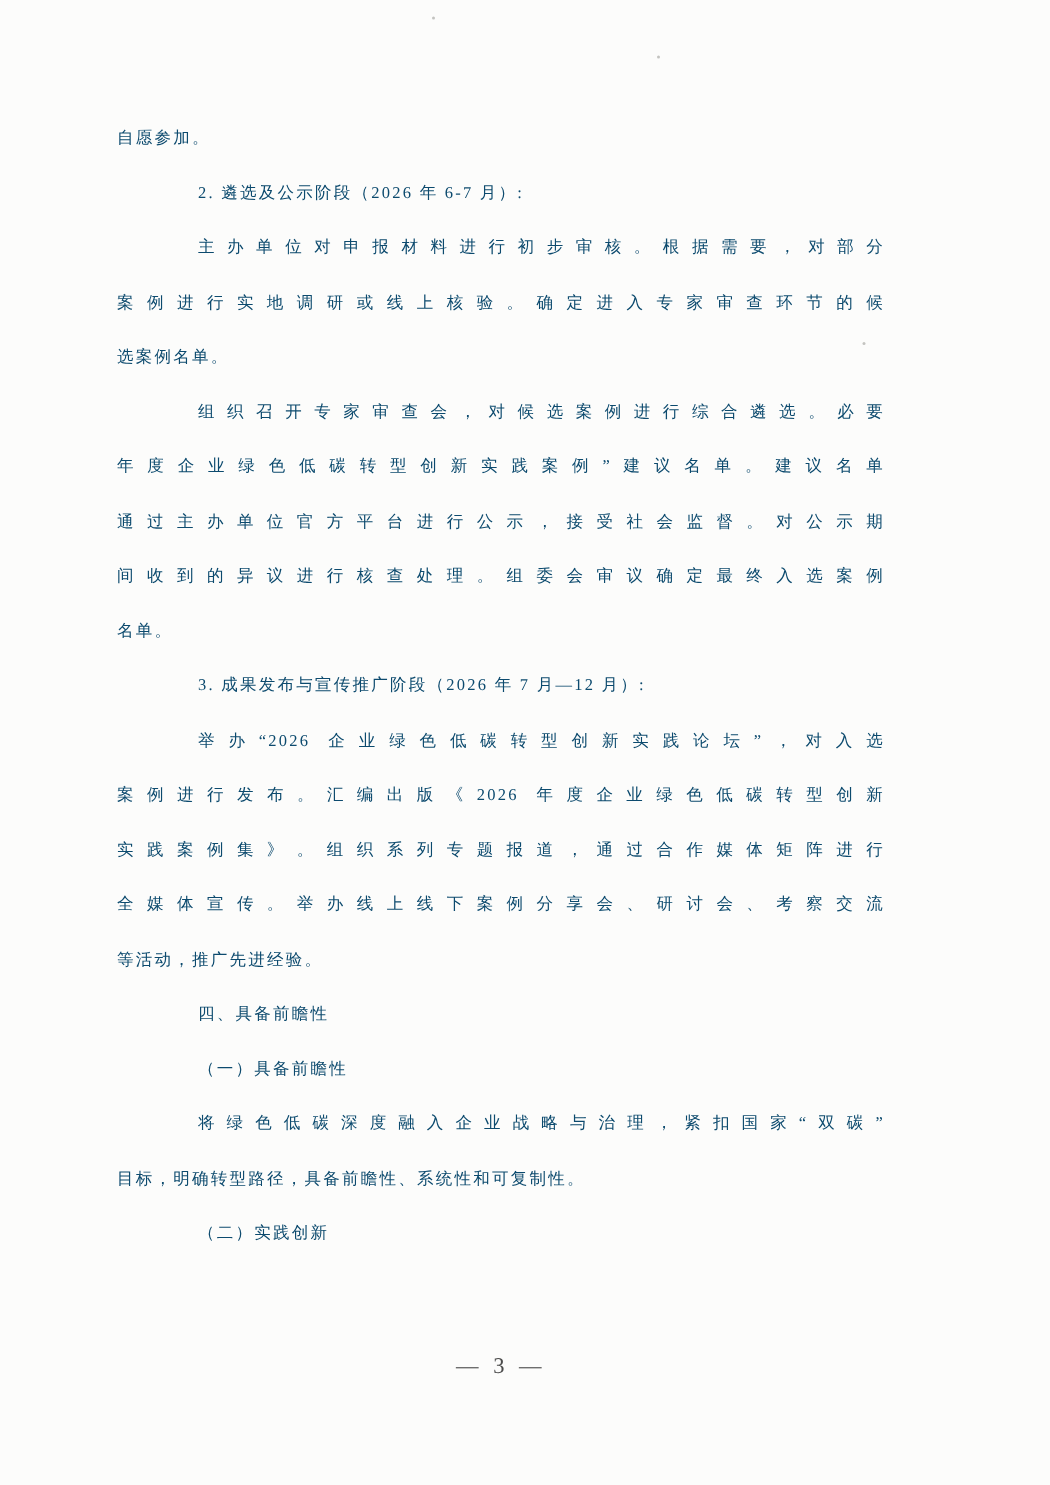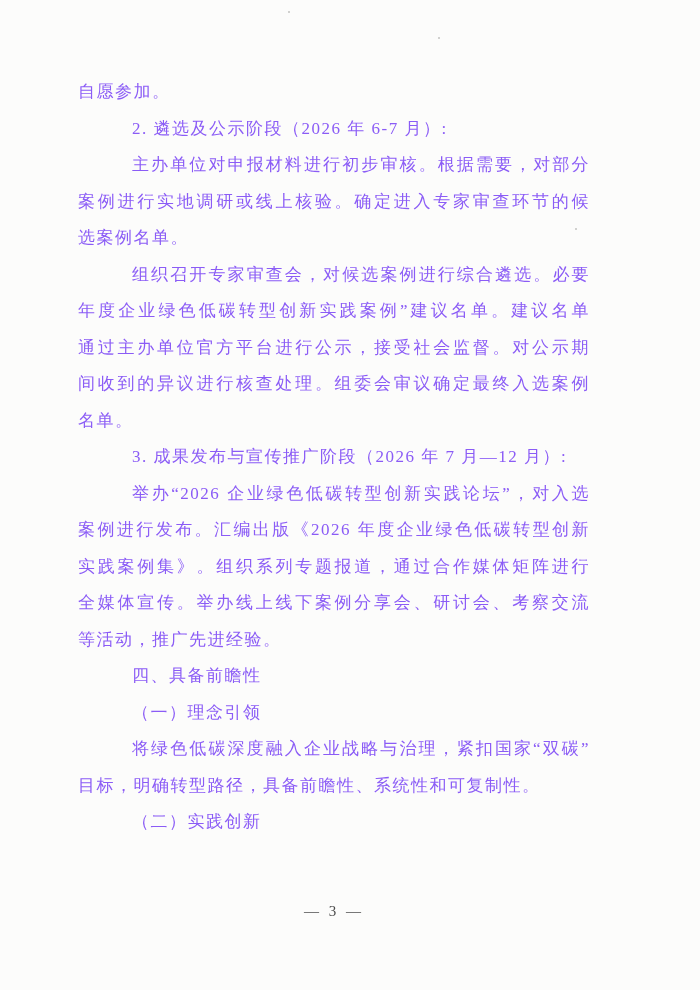--- a/index.html
+++ b/index.html
@@ -18,24 +18,24 @@
   }
   .text-block {
     position: absolute;
     left: 78px;
     top: 74px;
     width: 512px;
   }
   .line {
     height: 36.5px;
     line-height: 36.5px;
-    font-size: 17px;
+    font-size: 11px;
     letter-spacing: 1.5px;
     white-space: nowrap;
-    color: #8b5cf6;
+    color: #0c4a6e;
   }
   .line.j {
     white-space: normal;
     text-align: justify;
     text-align-last: justify;
   }
   .line.in {
     padding-left: 54px;
   }
   .footer {
@@ -72,21 +72,21 @@
     <div class="line j">通过主办单位官方平台进行公示，接受社会监督。对公示期</div>
     <div class="line j">间收到的异议进行核查处理。组委会审议确定最终入选案例</div>
     <div class="line">名单。</div>
     <div class="line in">3. 成果发布与宣传推广阶段（2026 年 7 月—12 月）:</div>
     <div class="line in j">举办“2026 企业绿色低碳转型创新实践论坛”，对入选</div>
     <div class="line j">案例进行发布。汇编出版《2026 年度企业绿色低碳转型创新</div>
     <div class="line j">实践案例集》。组织系列专题报道，通过合作媒体矩阵进行</div>
     <div class="line j">全媒体宣传。举办线上线下案例分享会、研讨会、考察交流</div>
     <div class="line">等活动，推广先进经验。</div>
     <div class="line in">四、具备前瞻性</div>
-    <div class="line in">（一）理念引领</div>
+    <div class="line in">（一）具备前瞻性</div>
     <div class="line in j">将绿色低碳深度融入企业战略与治理，紧扣国家“双碳”</div>
     <div class="line">目标，明确转型路径，具备前瞻性、系统性和可复制性。</div>
     <div class="line in">（二）实践创新</div>
   </div>
 
   <div class="footer">— 3 —</div>
 
   <div class="speck" style="left:288px; top:11px;"></div>
   <div class="speck" style="left:438px; top:37px;"></div>
   <div class="speck" style="left:575px; top:228px;"></div>

